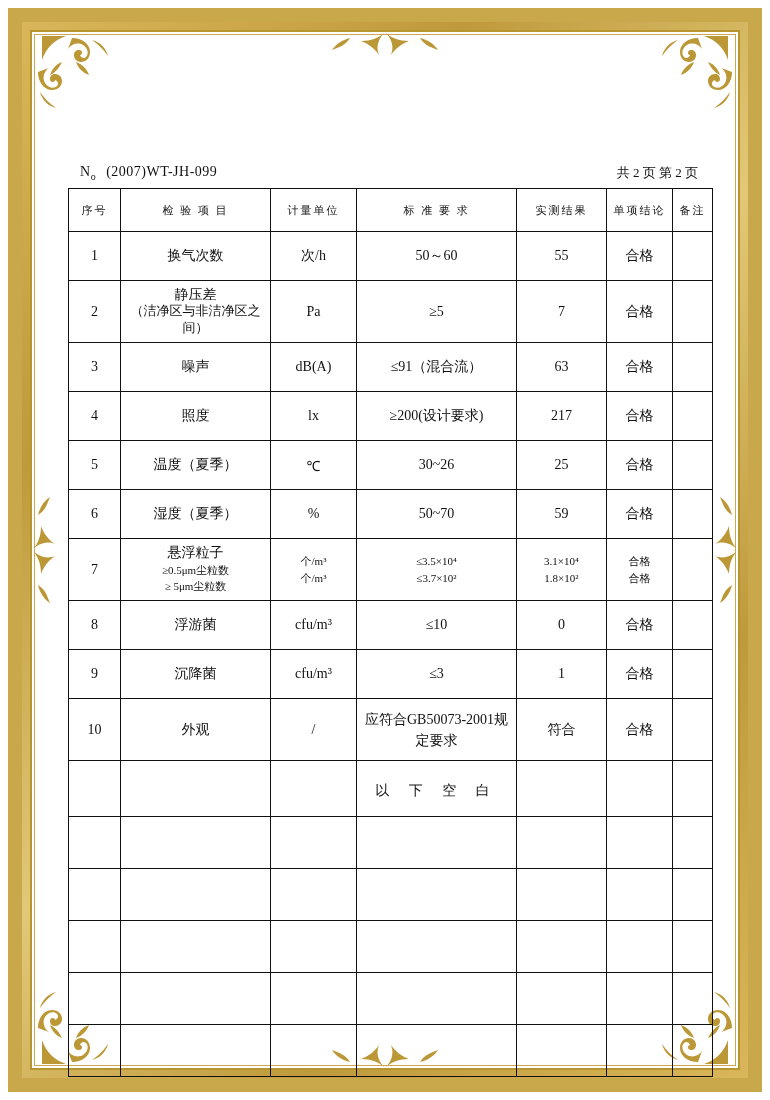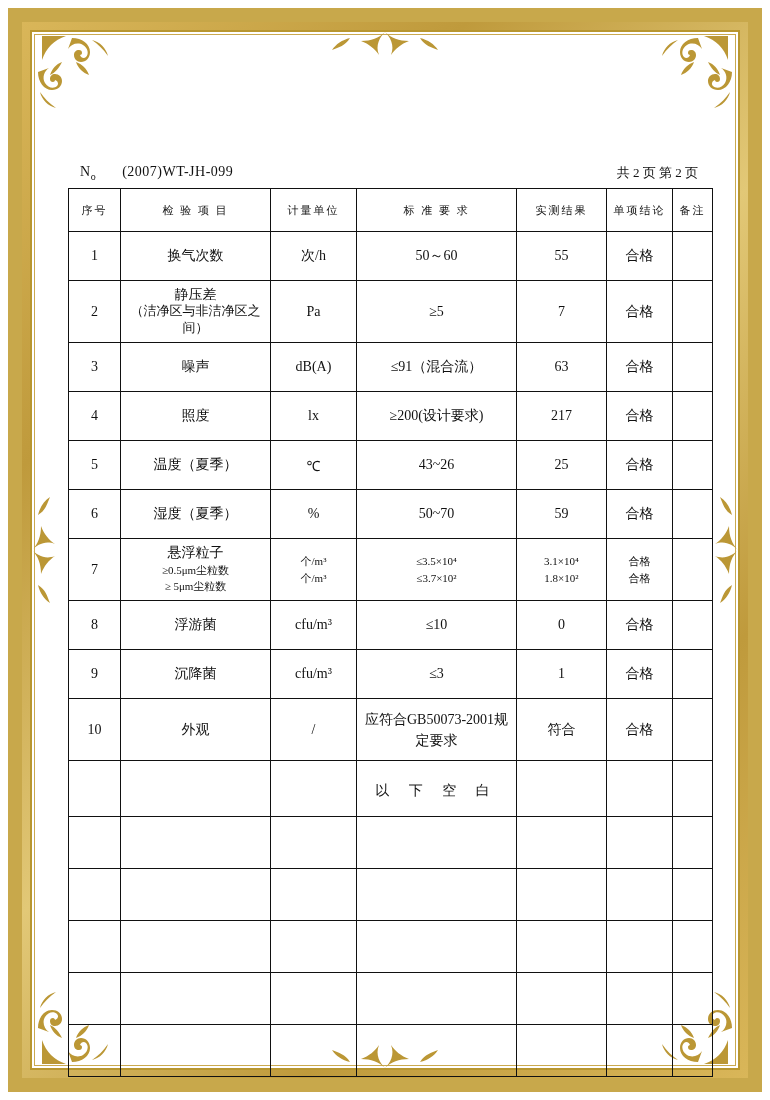--- a/index.html
+++ b/index.html
@@ -74,21 +74,21 @@
     justify-content:space-between;
     align-items:flex-end;
     font-size:14px;
     color:#111;
     padding:0 12px 6px 12px;
     font-family:"Liberation Serif",serif;
   }
   .doc-no{letter-spacing:0.5px;}
   .doc-no .no-label{font-size:14px;}
   .doc-no .no-sub{font-size:10px;vertical-align:sub;}
-  .doc-no .no-value{margin-left:26px;}
+  .doc-no .no-value{margin-left:10px;}
   .page-info{font-size:13px;margin-top:44px;}
 
   table.report{
     border-collapse:collapse;
     width:644px;
     table-layout:fixed;
     background:transparent;
   }
   table.report th,table.report td{
     border:1px solid #111;
@@ -289,21 +289,21 @@
           <td>≥200(设计要求)</td>
           <td>217</td>
           <td>合格</td>
           <td></td>
         </tr>
 
         <tr>
           <td>5</td>
           <td>温度（夏季）</td>
           <td>℃</td>
-          <td>43~26</td>
+          <td>30~26</td>
           <td>25</td>
           <td>合格</td>
           <td></td>
         </tr>
 
         <tr>
           <td>6</td>
           <td>湿度（夏季）</td>
           <td>%</td>
           <td>50~70</td>

